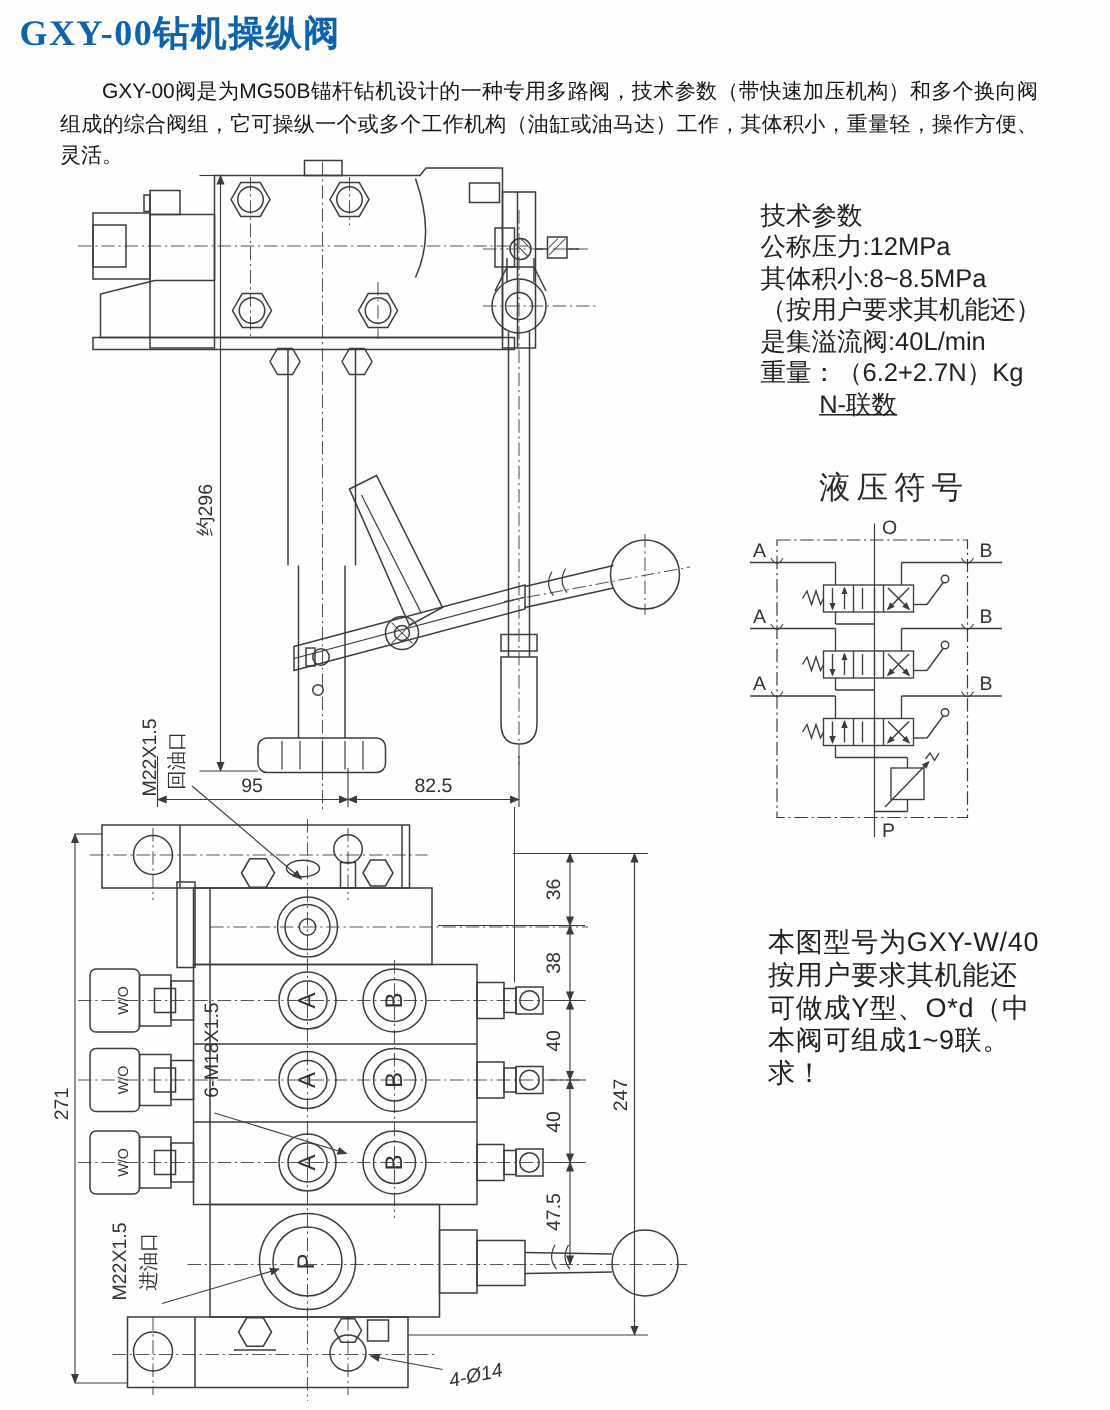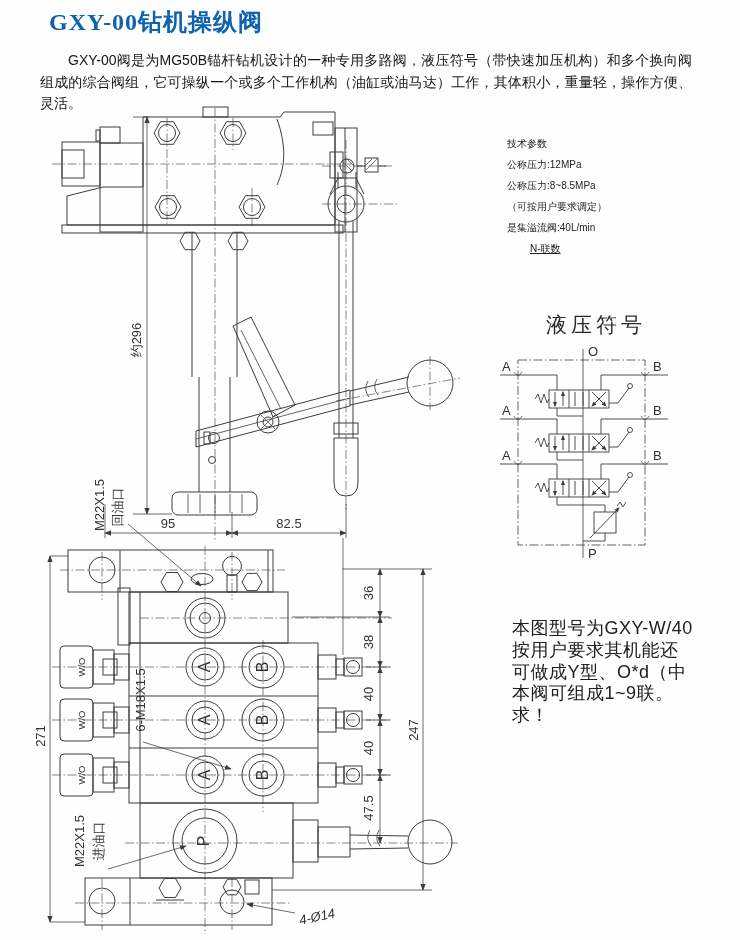--- a/index.html
+++ b/index.html
@@ -1,47 +1,48 @@
 <!DOCTYPE html>
 <html><head>
 <meta charset="utf-8">
 <style>
   html,body{margin:0;padding:0;background:#ffffff;}
   #page{position:relative;width:740px;height:940px;background:#fefefe;overflow:hidden;
         font-family:"Liberation Sans","DejaVu Sans",sans-serif;color:#1a1a1a;}
   #title{position:absolute;left:13px;top:6px;font-size:24px;font-weight:bold;color:#0d63ae;
-         letter-spacing:1px;font-family:"Liberation Serif","DejaVu Serif",serif;margin-left:36px;}
+         letter-spacing:1px;font-family:"Liberation Serif","DejaVu Serif",serif;}
   #intro{position:absolute;left:40px;top:36px;width:652px;font-size:14px;line-height:21.5px;
          text-indent:2em;text-align:justify;color:#161616;}
   .tblock{position:absolute;color:#222;}
-  #tech{left:507px;top:133px;font-size:10px;line-height:21px;}
+  #tech{left:507px;top:133px;font-size:17px;line-height:21px;}
   #tech .ind{padding-left:2.3em;text-decoration:underline;}
   #hyd-title{left:546px;top:311px;font-size:21px;letter-spacing:4px;color:#2a2a2a;text-align:right;}
   #note{left:512px;top:618px;font-size:18px;line-height:21.8px;letter-spacing:0.5px;color:#202020;}
   svg{position:absolute;left:0;top:0;}
   svg text{font-family:"Liberation Sans","DejaVu Sans",sans-serif;fill:#333;}
   .dimtxt{font-size:13px;}
   .porttxt{font-size:16px;}
   .smalltxt{font-size:9.5px;}
   .schtxt{font-size:13px;}
 </style>
 </head>
 <body>
 
 <div id="page">
 
   <div id="title">GXY-00钻机操纵阀</div>
-  <p id="intro">GXY-00阀是为MG50B锚杆钻机设计的一种专用多路阀，液压符号（带快速加压机构）和多个换向阀组成的综合阀组，它可操纵一个或多个工作机构（油缸或油马达）工作，其体积小，重量轻，操作方便、灵活。</p>
+  <p id="intro">GXY-00阀是为MG50B锚杆钻机设计的一种专用多路阀，技术参数（带快速加压机构）和多个换向阀组成的综合阀组，它可操纵一个或多个工作机构（油缸或油马达）工作，其体积小，重量轻，操作方便、灵活。</p>
 
   <div id="tech" class="tblock">
     <div>技术参数</div>
     <div>公称压力:12MPa</div>
-    <div>公称压力:8~8.5MPa</div>
-    <div>（可按用户要求调定）</div>
+    <div>其体积小:8~8.5MPa</div>
+    <div>（按用户要求其机能还）</div>
     <div>是集溢流阀:40L/min</div>
+    <div>重量：（6.2+2.7N）Kg</div>
     <div class="ind">N-联数</div>
   </div>
 
   <div id="hyd-title" class="tblock">液压符号</div>
 
   <div id="note" class="tblock">
     <div>本图型号为GXY-W/40</div>
     <div>按用户要求其机能还</div>
     <div>可做成Y型、O*d（中</div>
     <div>本阀可组成1~9联。</div>

